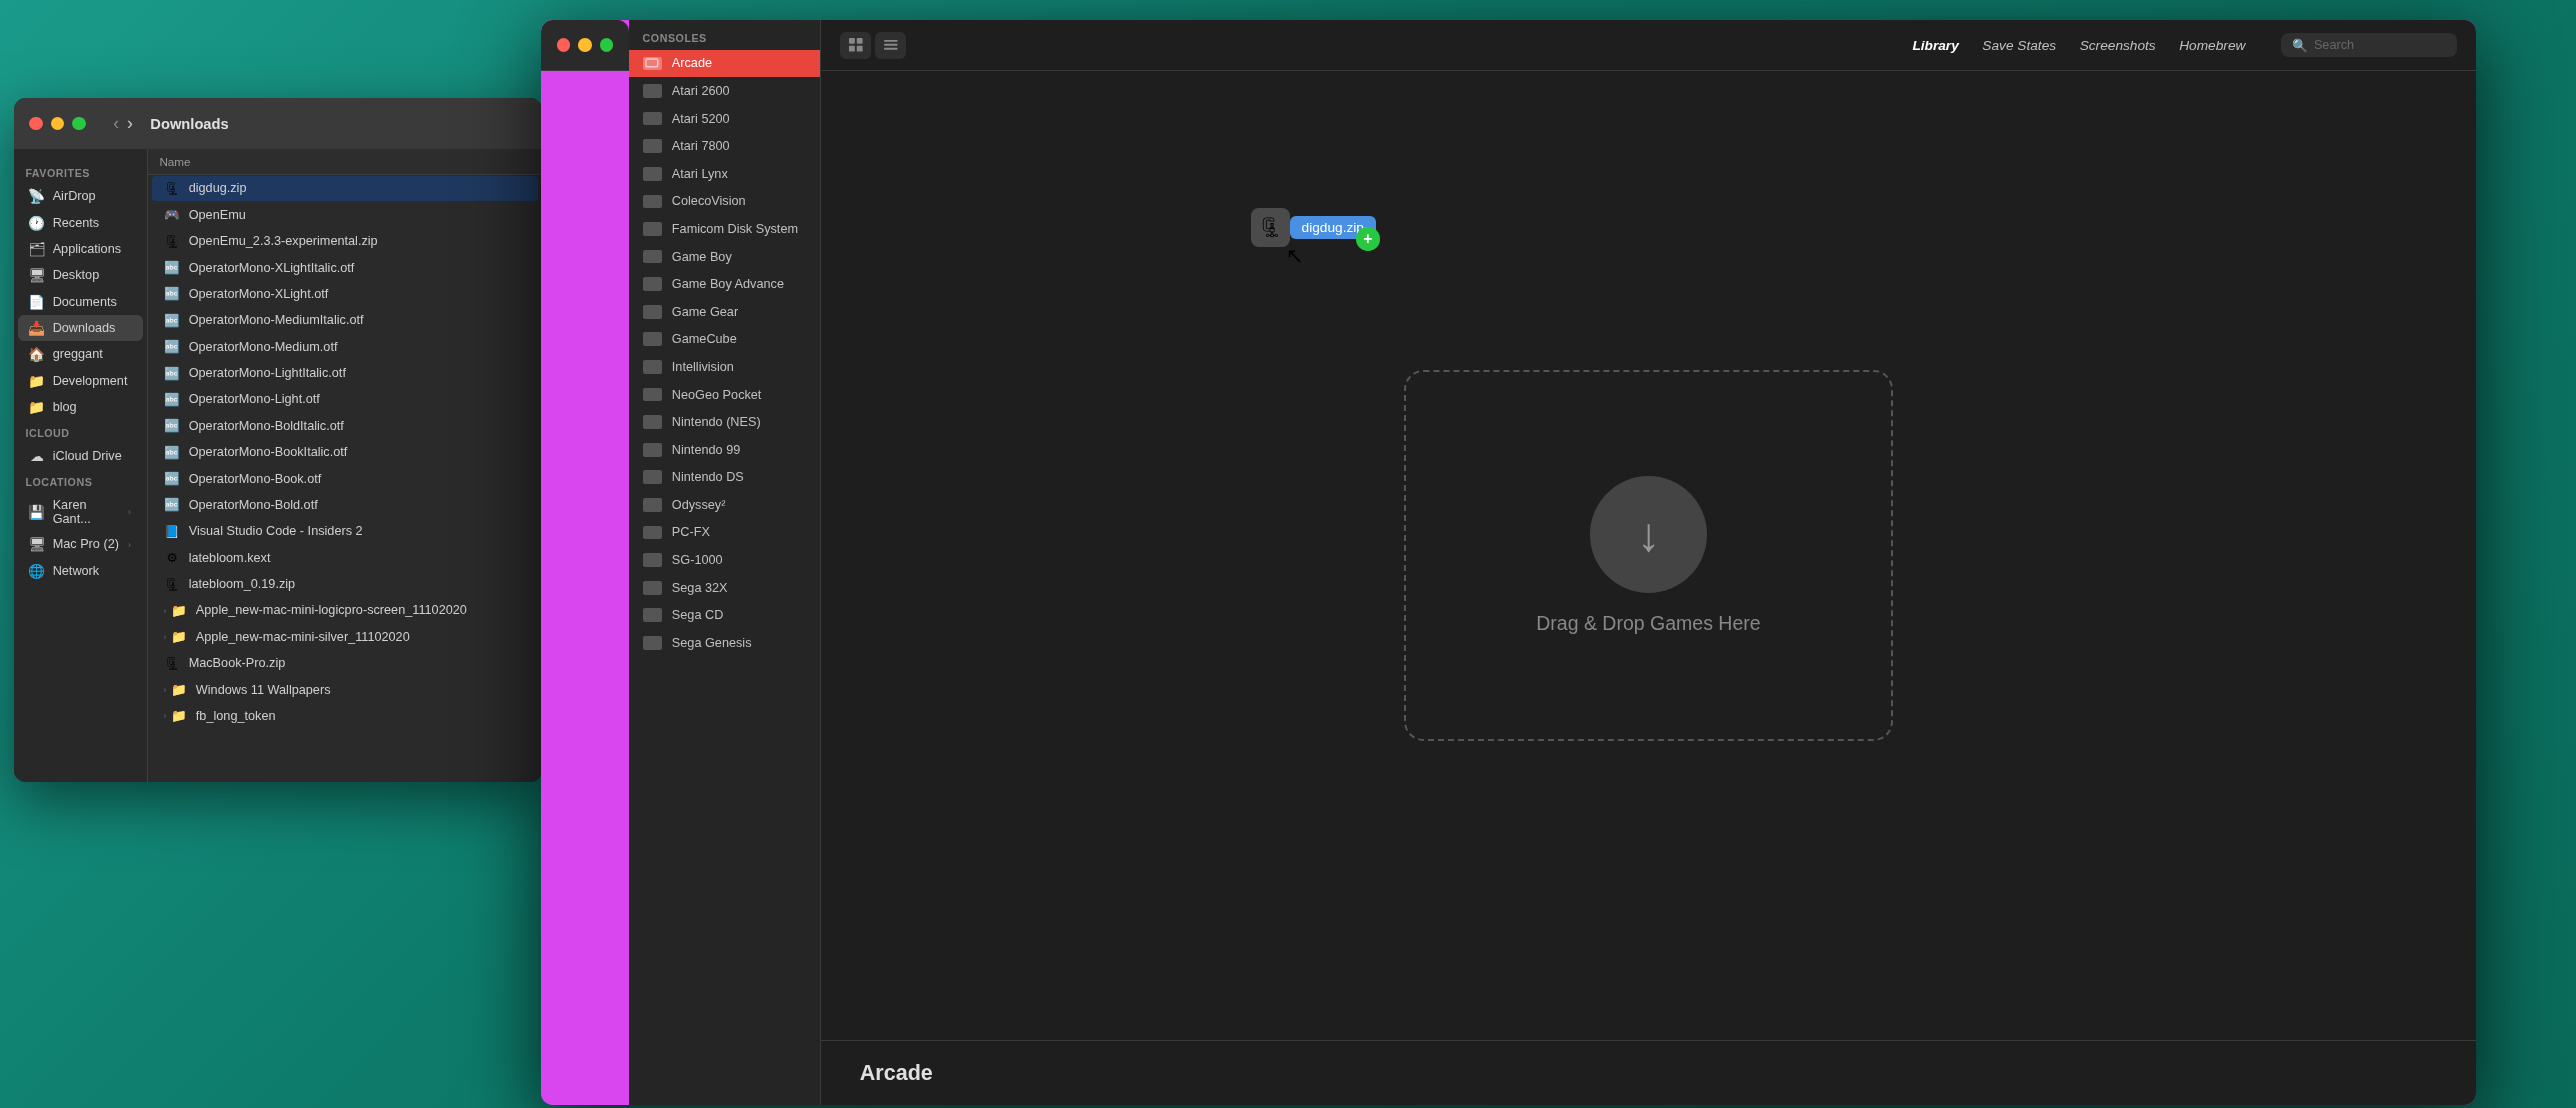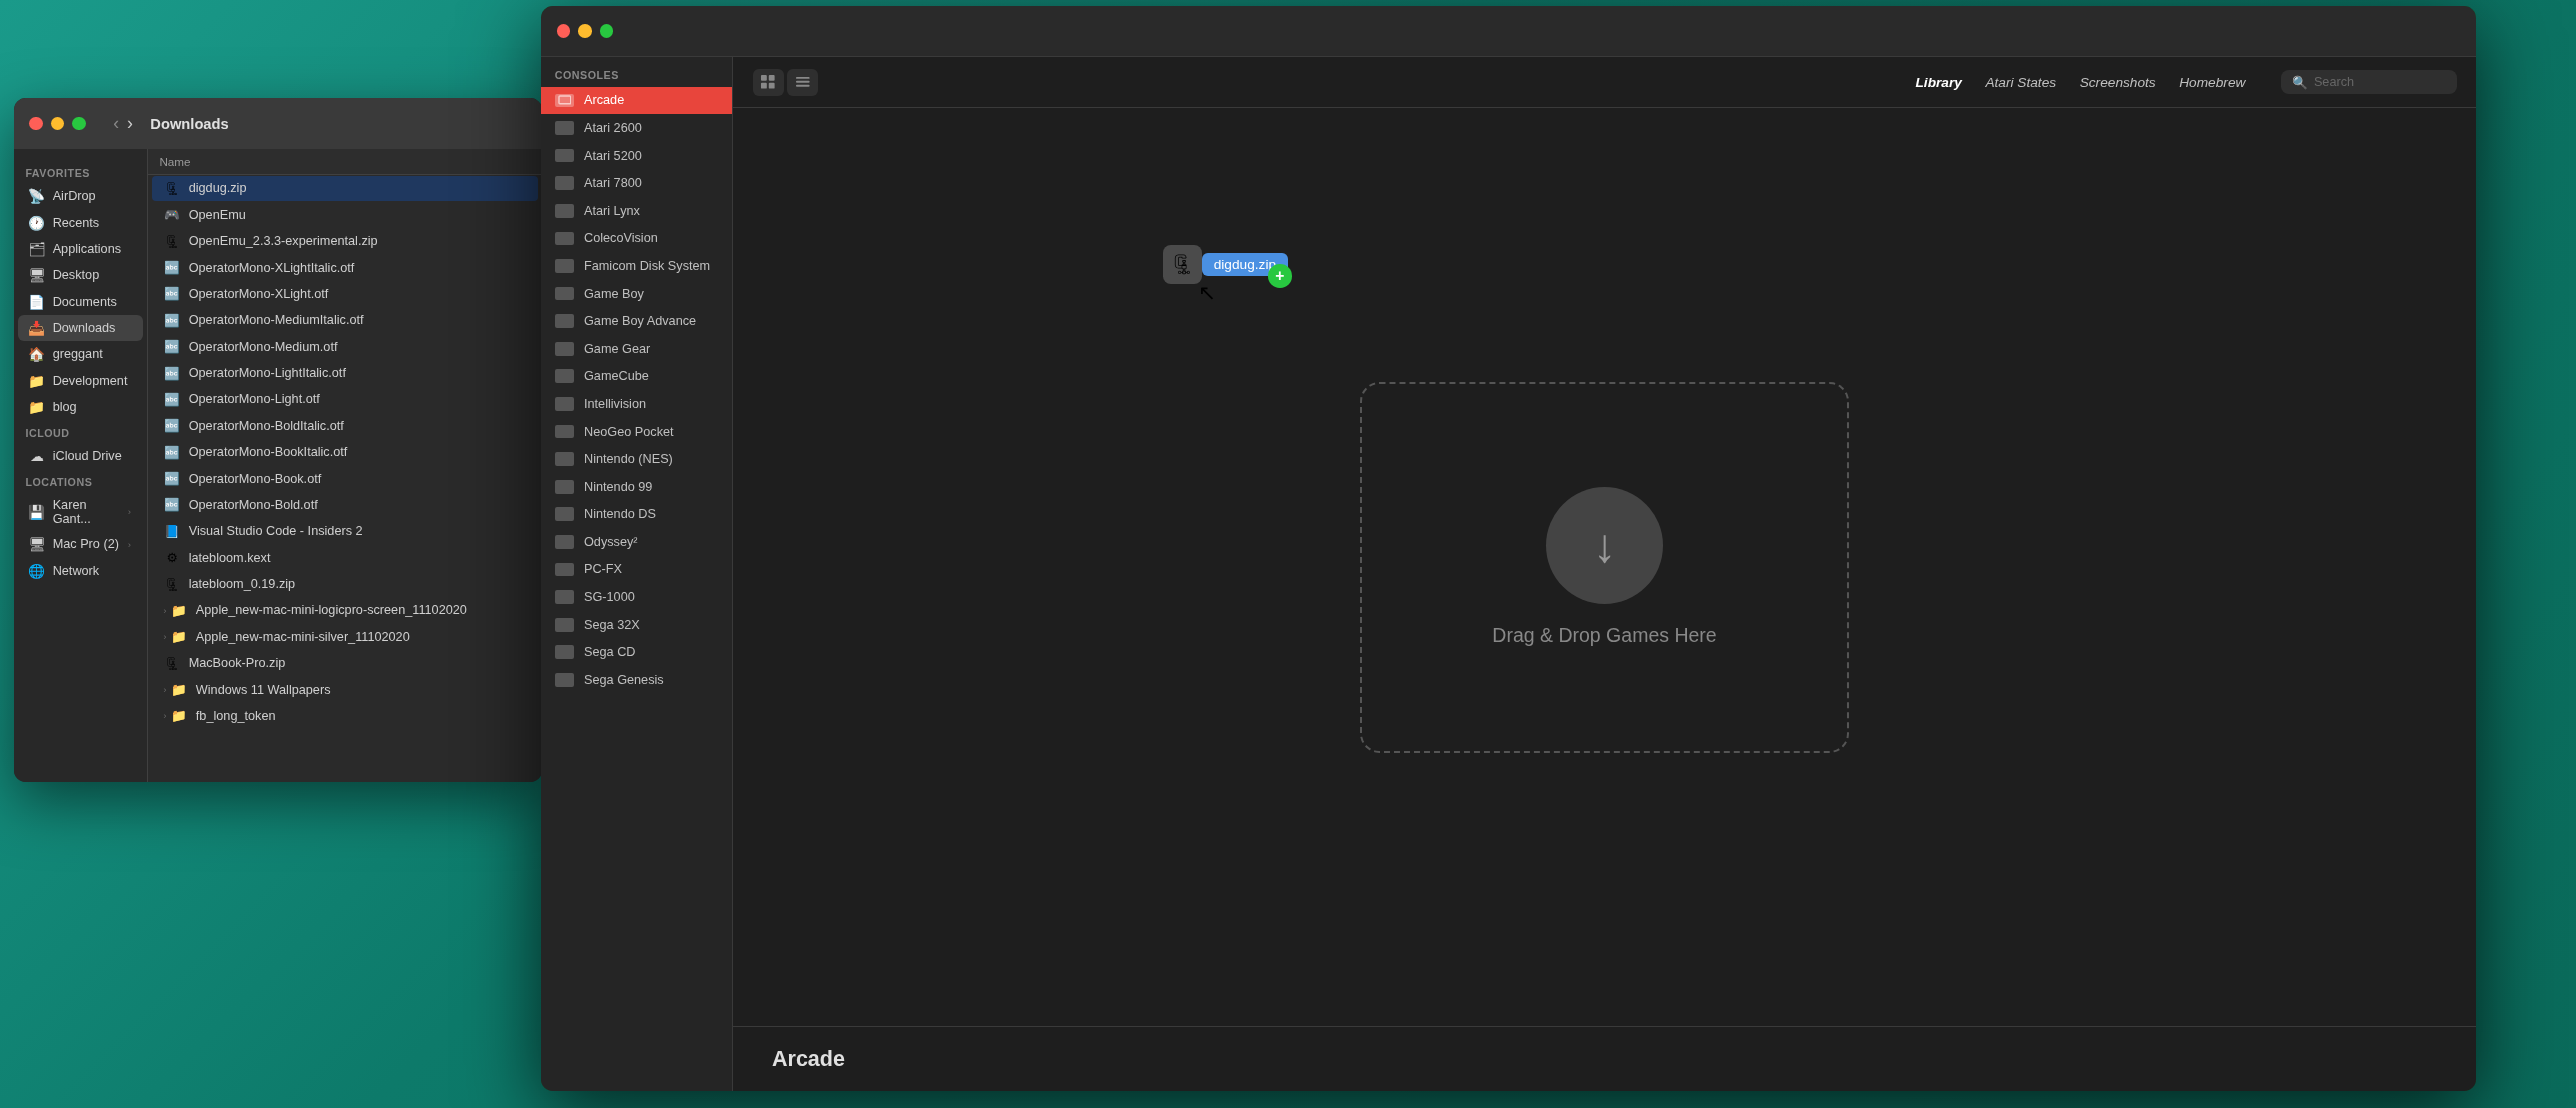--- a/index.html
+++ b/index.html
@@ -173,28 +173,28 @@
     .file-expand {
       color: #666;
       font-size: 9.8px;
       margin-right: 3.9px;
     }
 
     
     .openemu-window {
       position: absolute;
       left: 541px;
-      top: 6px;
+      top: 20px;
       width: 1935px;
       height: 1085px;
-      background: #14532d;
+      background: #d946ef;
       border-radius: 11.7px;
       box-shadow: 0 19.5px 78px rgba(0,0,0,0.7);
       display: flex;
-      flex-direction: column;
+      flex-direction: row;
       overflow: hidden;
     }
 
     .openemu-titlebar {
       height: 51px;
       background: #2a2a2a;
       display: flex;
       align-items: center;
       padding: 0 15.6px;
       gap: 7.8px;
@@ -746,21 +746,21 @@
           <div class="view-btn">
             <svg width="15.6" height="15.6" viewBox="0 0 16 16" fill="currentColor">
               <rect x="1" y="3" width="14" height="2" rx="1"></rect>
                 <rect x="1" y="7" width="14" height="2" rx="1"></rect>
               <rect x="1" y="11" width="14" height="2" rx="1"></rect>
             </svg>
           </div>
         </div>
         <div class="toolbar-nav-items">
           <span class="toolbar-nav-item active">Library</span>
-          <span class="toolbar-nav-item">Atari States</span>
+          <span class="toolbar-nav-item">Save States</span>
           <span class="toolbar-nav-item">Screenshots</span>
           <span class="toolbar-nav-item">Homebrew</span>
         </div>
         <div class="toolbar-search">
           <span class="search-icon-small">🔍</span>
           <input class="search-input" type="text" placeholder="Search" style="">
         </div>
       </div>
 
       <div class="drop-zone-area">

